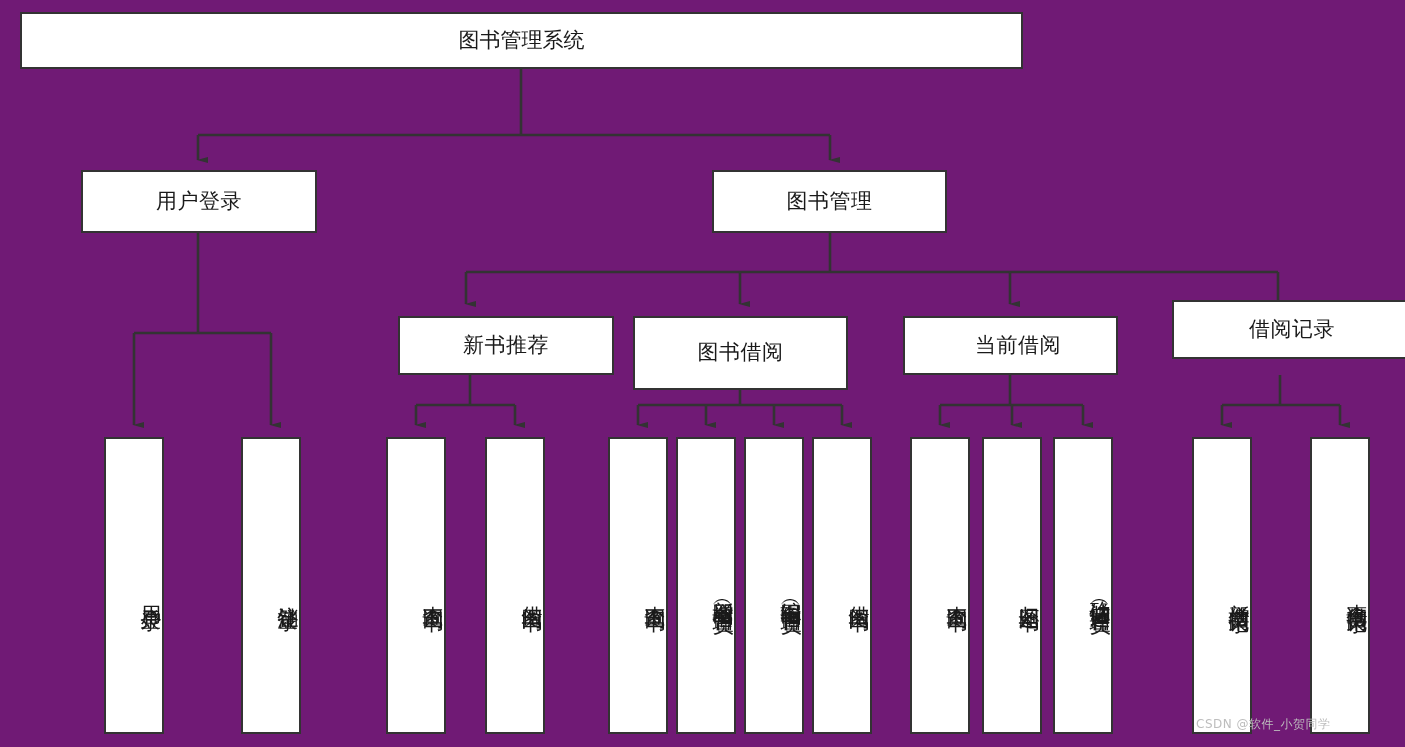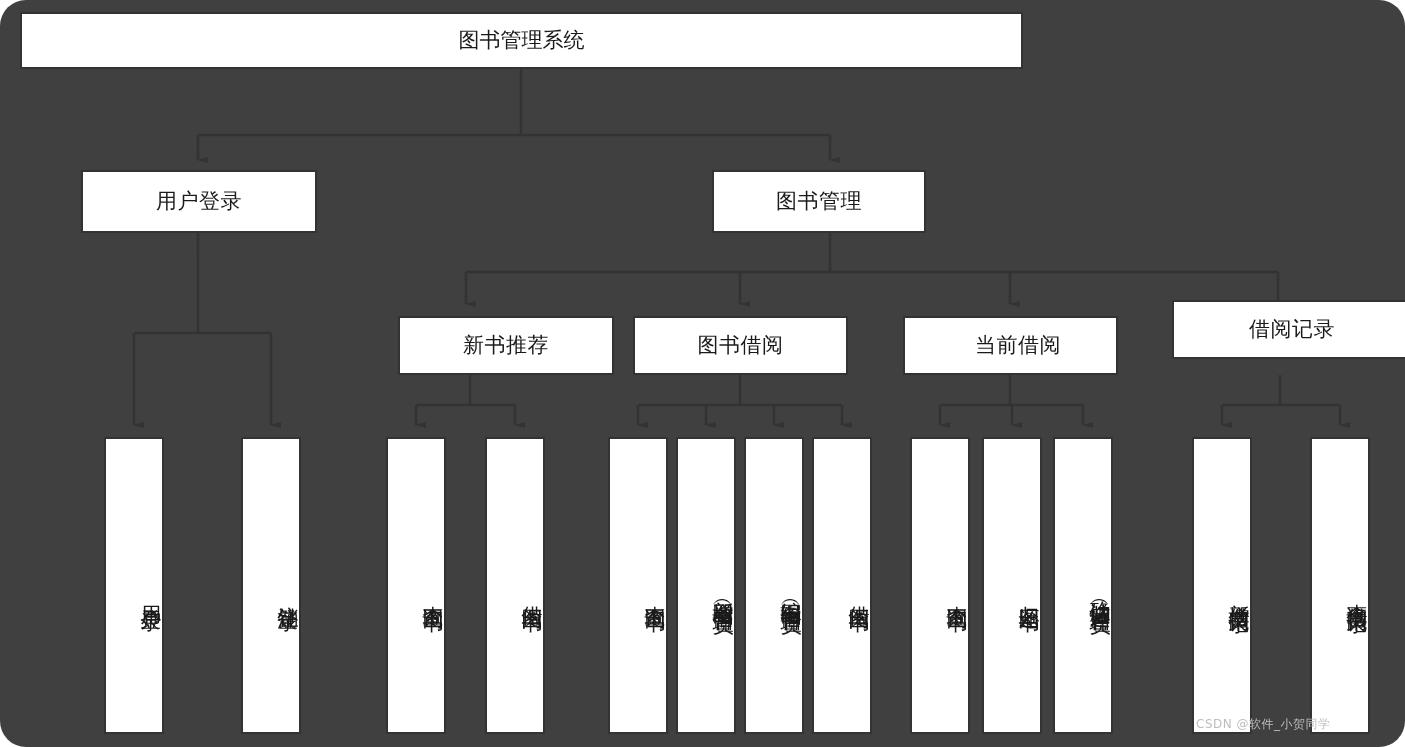--- a/index.html
+++ b/index.html
@@ -7,23 +7,22 @@
     padding: 0;
     background: #ffffff;
   }
   body {
     font-family: "DejaVu Sans", "Liberation Sans", sans-serif;
   }
   #canvas {
     position: relative;
     width: 1405px;
     height: 747px;
-    background: #404040;
+    background: #701a75;
     overflow: hidden;
-    border-radius: 26px;
   }
   svg#wires {
     position: absolute;
     left: 0;
     top: 0;
     width: 1405px;
     height: 747px;
     pointer-events: none;
   }
   .node {
@@ -117,24 +116,24 @@
       <path d="M1280,375 L1280,405"></path>
       <path d="M1222,405 L1340,405"></path>
       <path d="M1222,405 L1222,425" marker-end="url(#arrow)"></path>
       <path d="M1340,405 L1340,425" marker-end="url(#arrow)"></path>
     </g>
   </svg>
 
   <div class="node root" id="n-root" style="left: 20px; top: 12px; width: 1003px; height: 57px;">图书管理系统</div>
 
   <div class="node h" id="n-l2-0" style="left: 81px; top: 170px; width: 236px; height: 63px;">用户登录</div>
-  <div class="node h" id="n-l2-1" style="left: 712px; top: 170px; width: 214px; height: 63px;">图书管理</div>
+  <div class="node h" id="n-l2-1" style="left: 712px; top: 170px; width: 235px; height: 63px;">图书管理</div>
 
   <div class="node h" id="n-l3-0" style="left: 362px; top: 316px; width: 216px; height: 59px; margin-left: 36px;">新书推荐</div>
-  <div class="node h" id="n-l3-1" style="left: 633px; top: 316px; width: 215px; height: 59px;">图书借阅</div>
+  <div class="node h" id="n-l3-1" style="left: 633px; top: 316px; width: 215px; height: 74px;">图书借阅</div>
   <div class="node h" id="n-l3-2" style="left: 903px; top: 316px; width: 215px; height: 59px; padding-left: 15px;">当前借阅</div>
   <div class="node h" id="n-l3-3" style="left: 1172px; top: 300px; width: 240px; height: 59px;">借阅记录</div>
 
   <div class="node v" id="n-lf-0" style="left: 104px; top: 437px; width: 60px; height: 297px;">
       <span class="vtext">用户登录</span>
     </div>
   <div class="node v" id="n-lf-1" style="left: 241px; top: 437px; width: 60px; height: 297px;">
       <span class="vtext">注销登录</span>
     </div>
   <div class="node v" id="n-lf-2" style="left: 386px; top: 437px; width: 60px; height: 297px;">

